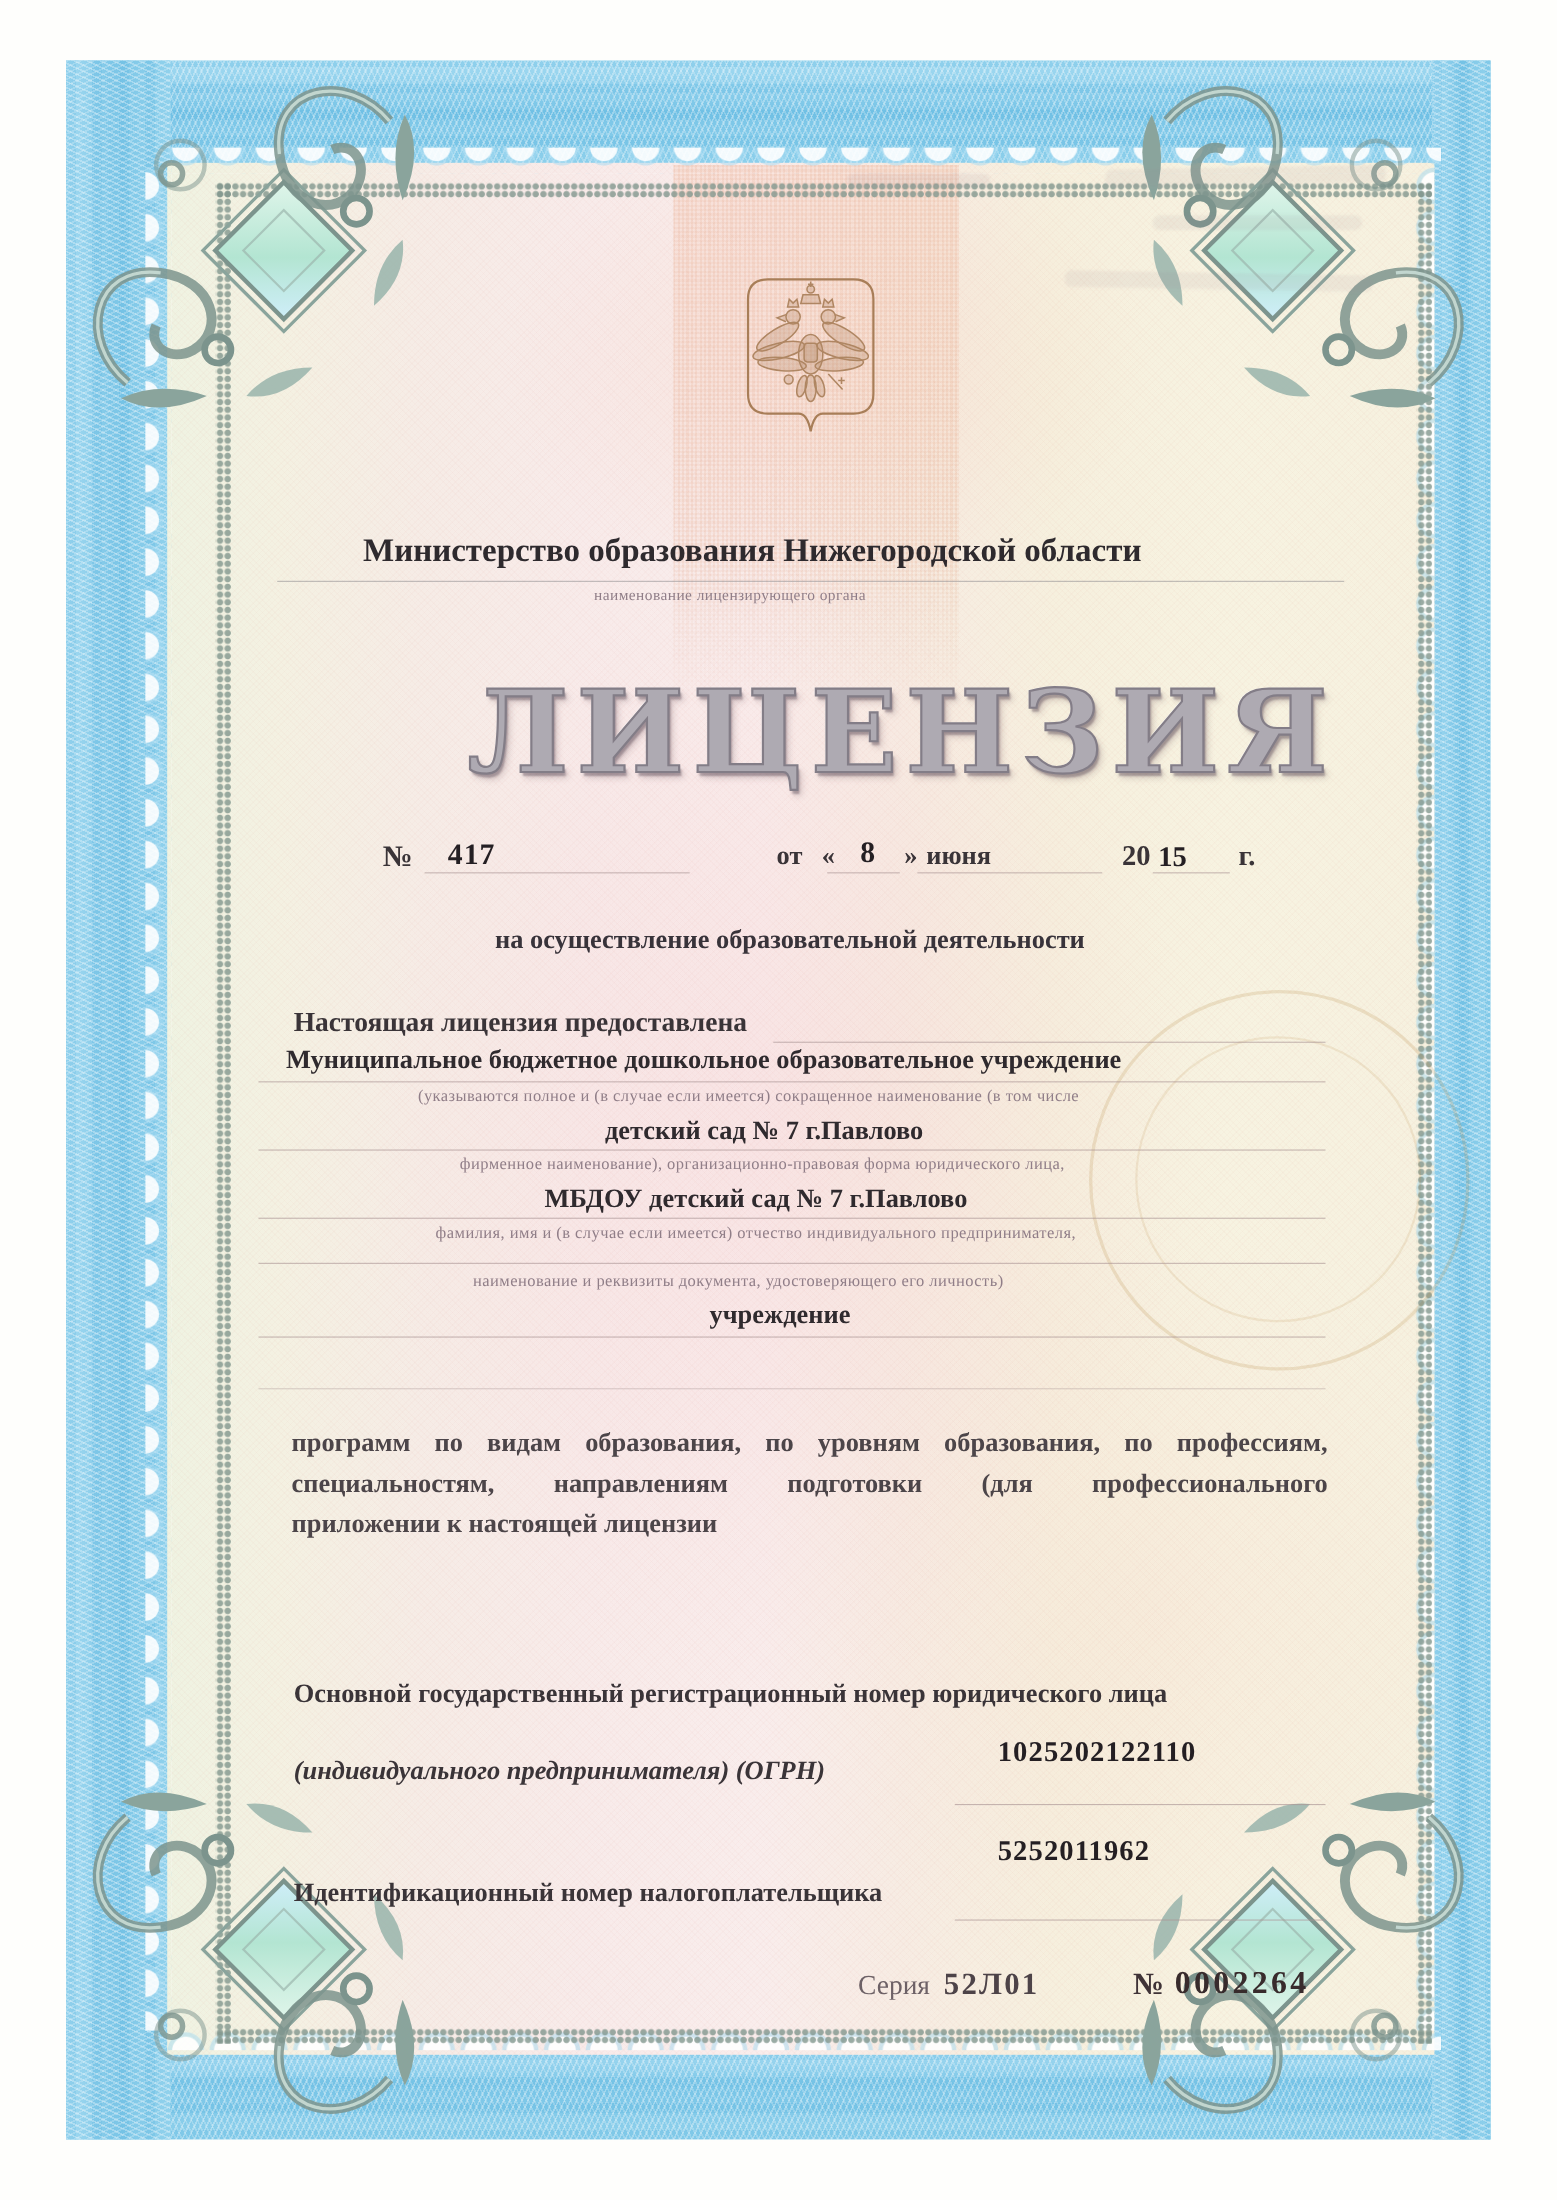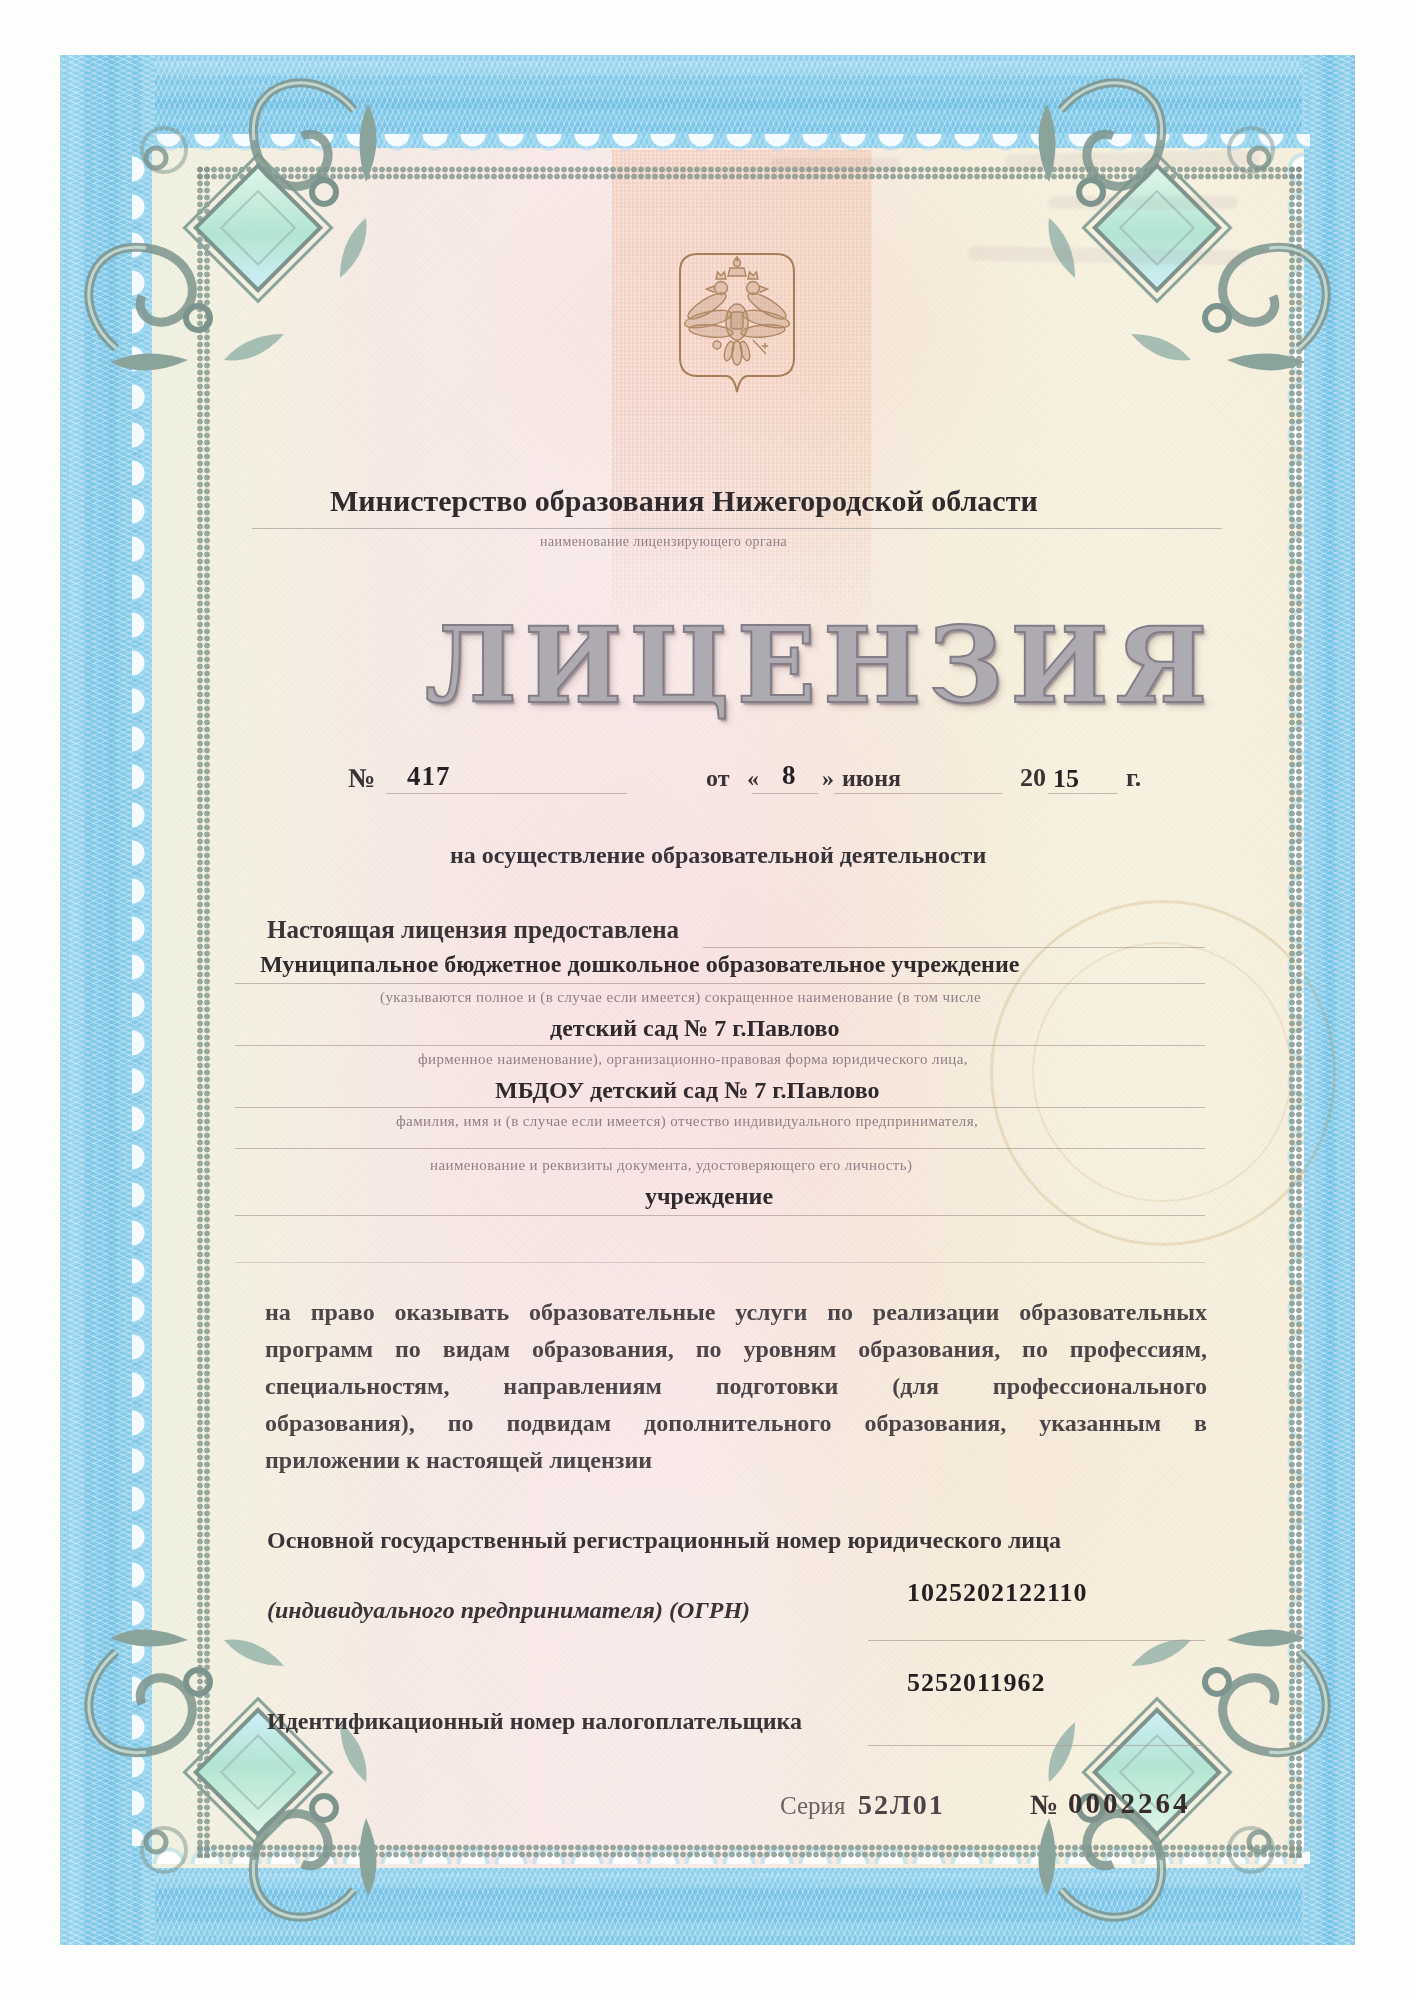--- a/index.html
+++ b/index.html
@@ -234,24 +234,22 @@
 <div class="t cap ctr" style="left:396px;top:1113px;width:720px;">фамилия, имя и (в случае если имеется) отчество индивидуального предпринимателя,</div>
 
 <div class="fill-line" style="left:235px;top:1148px;width:970px;"></div>
 <div class="t cap ctr" style="left:430px;top:1157px;width:650px;">наименование и реквизиты документа, удостоверяющего его личность)</div>
 
 <div class="t bold" style="left:645px;top:1183px;font-size:24px;color:#2f2a2e;">учреждение</div>
 <div class="fill-line" style="left:235px;top:1215px;width:970px;"></div>
 <div class="fill-line" style="left:235px;top:1262px;width:970px;opacity:.4;"></div>
 
 <div class="par">
-  <div class="jl">на право оказывать образовательные услуги по реализации образовательных</div>
   <div class="jl">программ по видам образования, по уровням образования, по профессиям,</div>
   <div class="jl">специальностям, направлениям подготовки (для профессионального</div>
-  <div class="jl">образования), по подвидам дополнительного образования, указанным в</div>
   <div class="ll">приложении к настоящей лицензии</div>
 </div>
 
 <div class="t bold" style="left:267px;top:1527px;font-size:24px;">Основной государственный регистрационный номер юридического лица</div>
 <div class="t val" style="left:907px;top:1578px;font-size:26px;letter-spacing:1px;">1025202122110</div>
 <div class="t bold" style="left:267px;top:1597px;font-size:24px;font-style:italic;">(индивидуального предпринимателя) (ОГРН)</div>
 <div class="fill-line" style="left:868px;top:1640px;width:337px;"></div>
 
 <div class="t val" style="left:907px;top:1668px;font-size:26px;letter-spacing:1px;">5252011962</div>
 <div class="t bold" style="left:267px;top:1708px;font-size:24px;">Идентификационный номер налогоплательщика</div>

